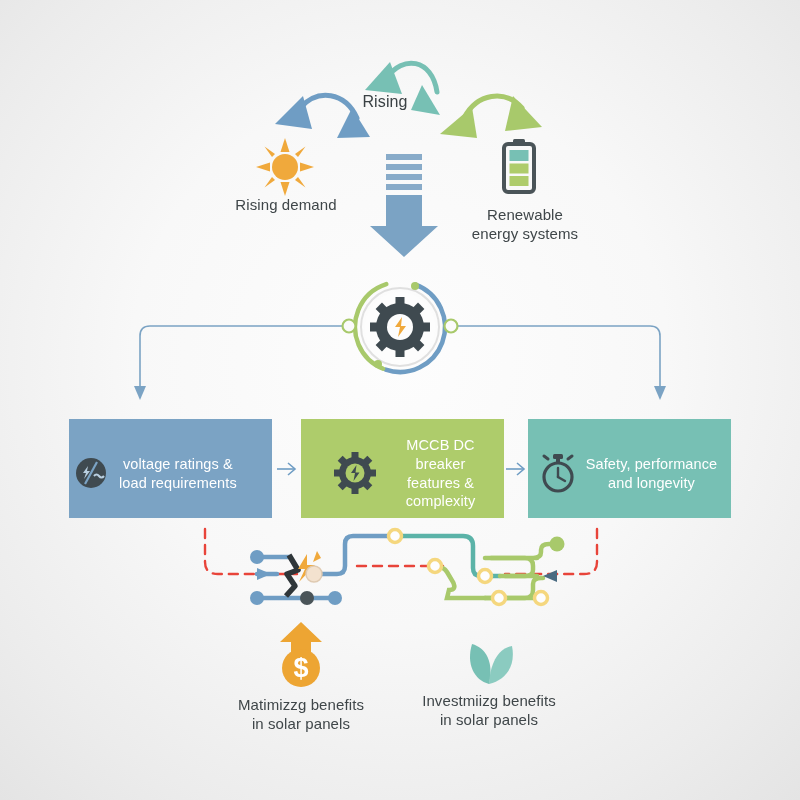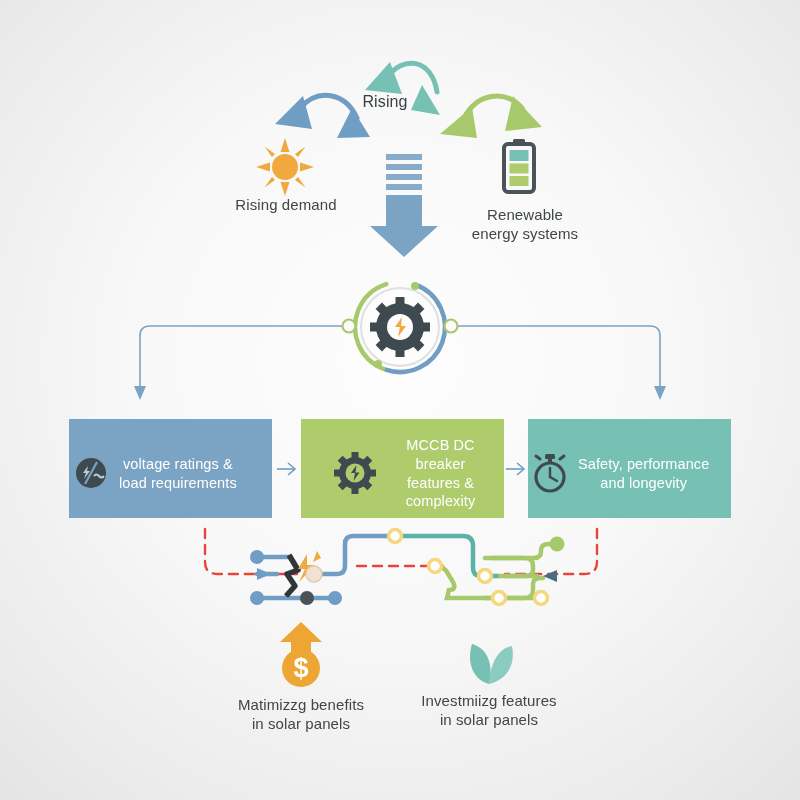--- a/index.html
+++ b/index.html
@@ -58,21 +58,21 @@
   .pbox .bicon {
     width: 44px;
     height: 44px;
     display: block;
     margin-bottom: 2px;
   }
   .pbox .box-label { padding: 0 6px; }
 
   #box-1 { left: 69px;  background: #7ba3c4; }
   #box-2 { left: 301px; background: #aecc6b; padding-left: 32px; }
-  #box-3 { left: 528px; background: #77c0b4; }
+  #box-3 { left: 528px; background: #77c0b4; justify-content: center; }
 
   svg { display: block; overflow: visible; }
 </style>
 </head>
 <body>
 
 <div id="stage">
 
   <svg class="abs" style="left:0;top:0;" width="800" height="300">
 
@@ -284,16 +284,16 @@
   </svg>
 
   <div class="label" style="left:205px; top:696px; width:192px;">Matimizzg benefits
 in solar panels</div>
 
   <svg class="abs" style="left:460px; top:630px;" width="58" height="58" viewBox="0 0 58 58">
     <path d="M 29 54 C 14 50, 6 34, 12 14 C 26 18, 34 32, 29 54 Z" fill="#77c0b4"></path>
     <path d="M 29 54 C 30 34, 38 18, 52 16 C 56 36, 46 50, 29 54 Z" fill="#8bcbc0"></path>
   </svg>
 
-  <div class="label" style="left:393px; top:692px; width:192px;">Investmiizg features
+  <div class="label" style="left:393px; top:692px; width:192px;">Investmiizg benefits
 in solar panels</div>
 
 </div>
 
 </body></html>

